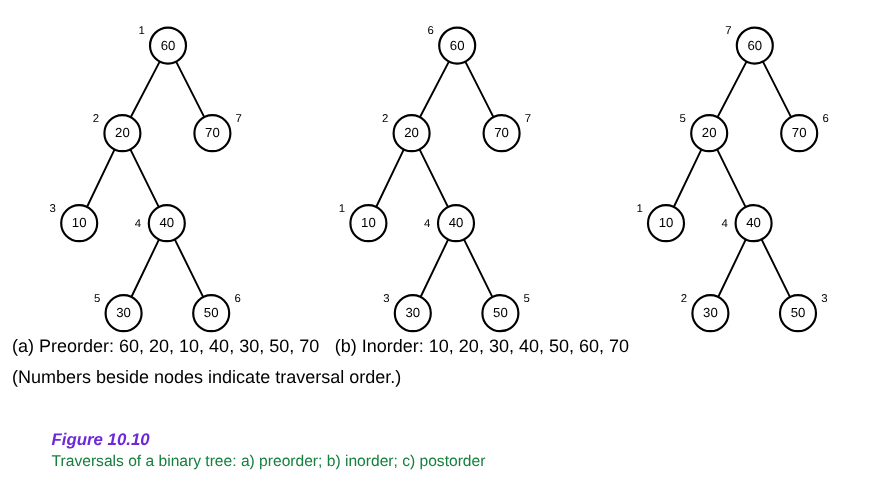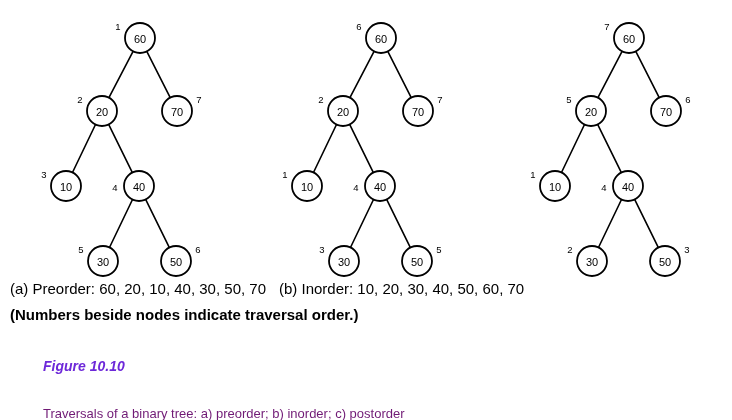--- a/index.html
+++ b/index.html
@@ -59,39 +59,39 @@
     position: absolute;
     font-family: "Liberation Sans", sans-serif;
     font-size: 15px;
     line-height: 13px;
     color: #000000;
     white-space: nowrap;
   }
   #caption-a { left: 10px; top: 282px; }
   #caption-b { left: 255px; top: 282px; margin-left: 24px; }
   #caption-c { left: 500px; top: 282px; }
-  #caption-note { left: 10px; top: 308px; font-weight: bold; }
+  #caption-note { left: 10px; top: 308px; }
   #figure-number {
     position: absolute;
     left: 43px;
     top: 358px;
     font-family: "Liberation Sans", sans-serif;
     font-size: 14px;
     font-weight: bold;
     font-style: italic;
     color: #6d28d9;
     white-space: nowrap;
   }
   #figure-caption {
     position: absolute;
     left: 43px;
-    top: 406px;
+    top: 376px;
     font-family: "Liberation Sans", sans-serif;
     font-size: 13px;
-    color: #701a75;
+    color: #15803d;
     white-space: nowrap;
   }
 </style>
 </head>
 <body>
 
 <div id="figure-root">
 
   <svg class="trees" id="trees-svg" viewBox="0 0 732 300">
       <g>

